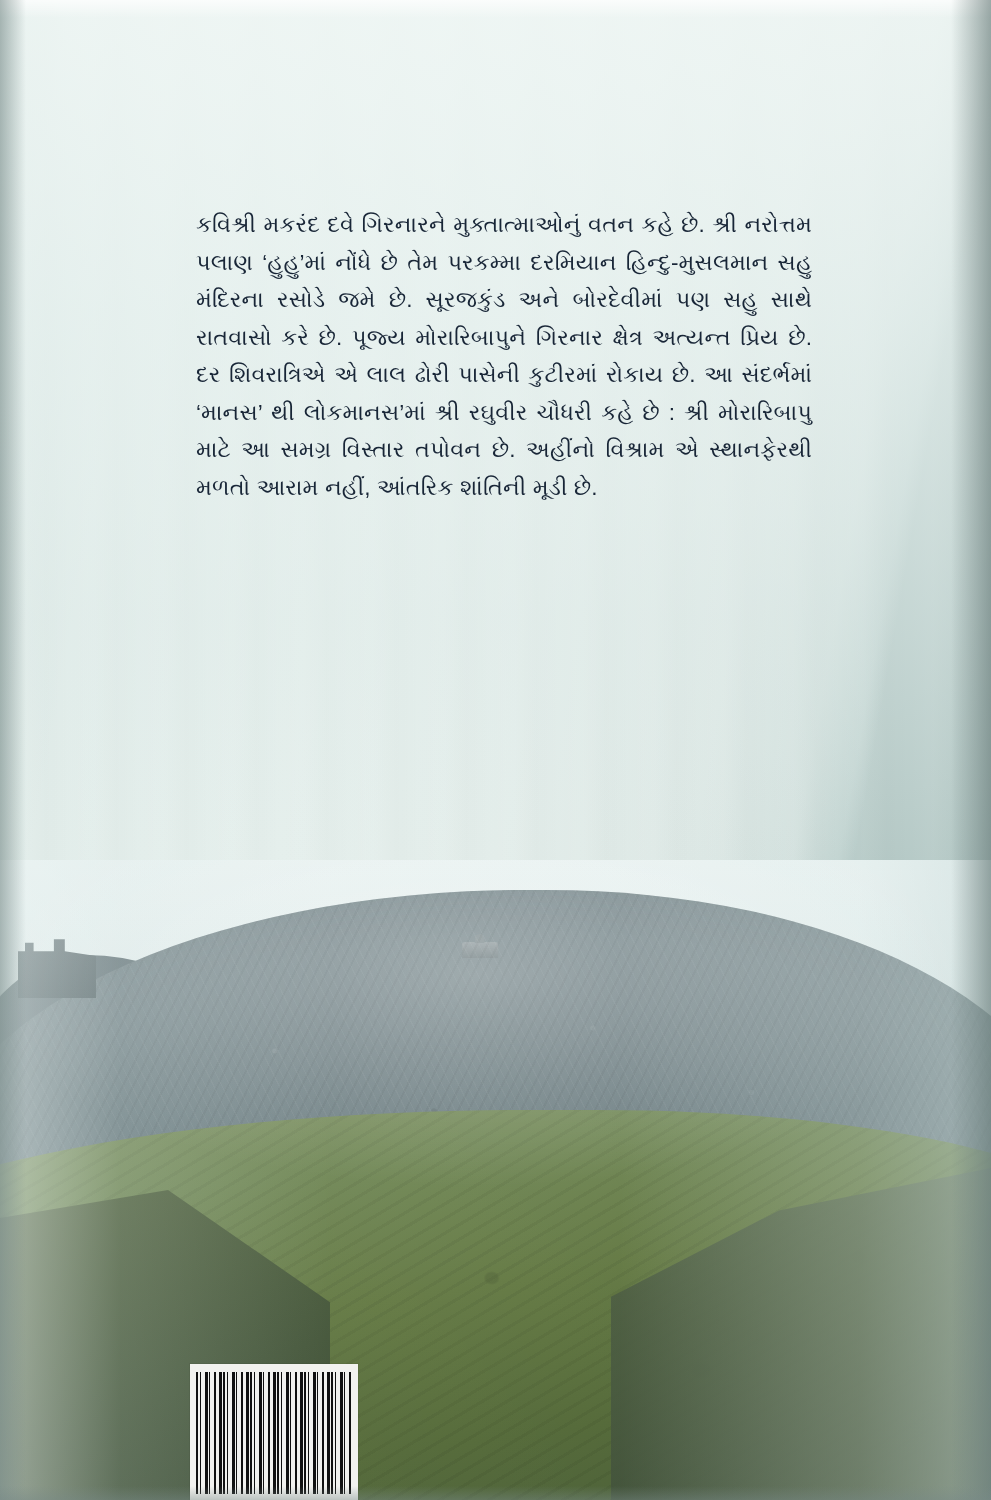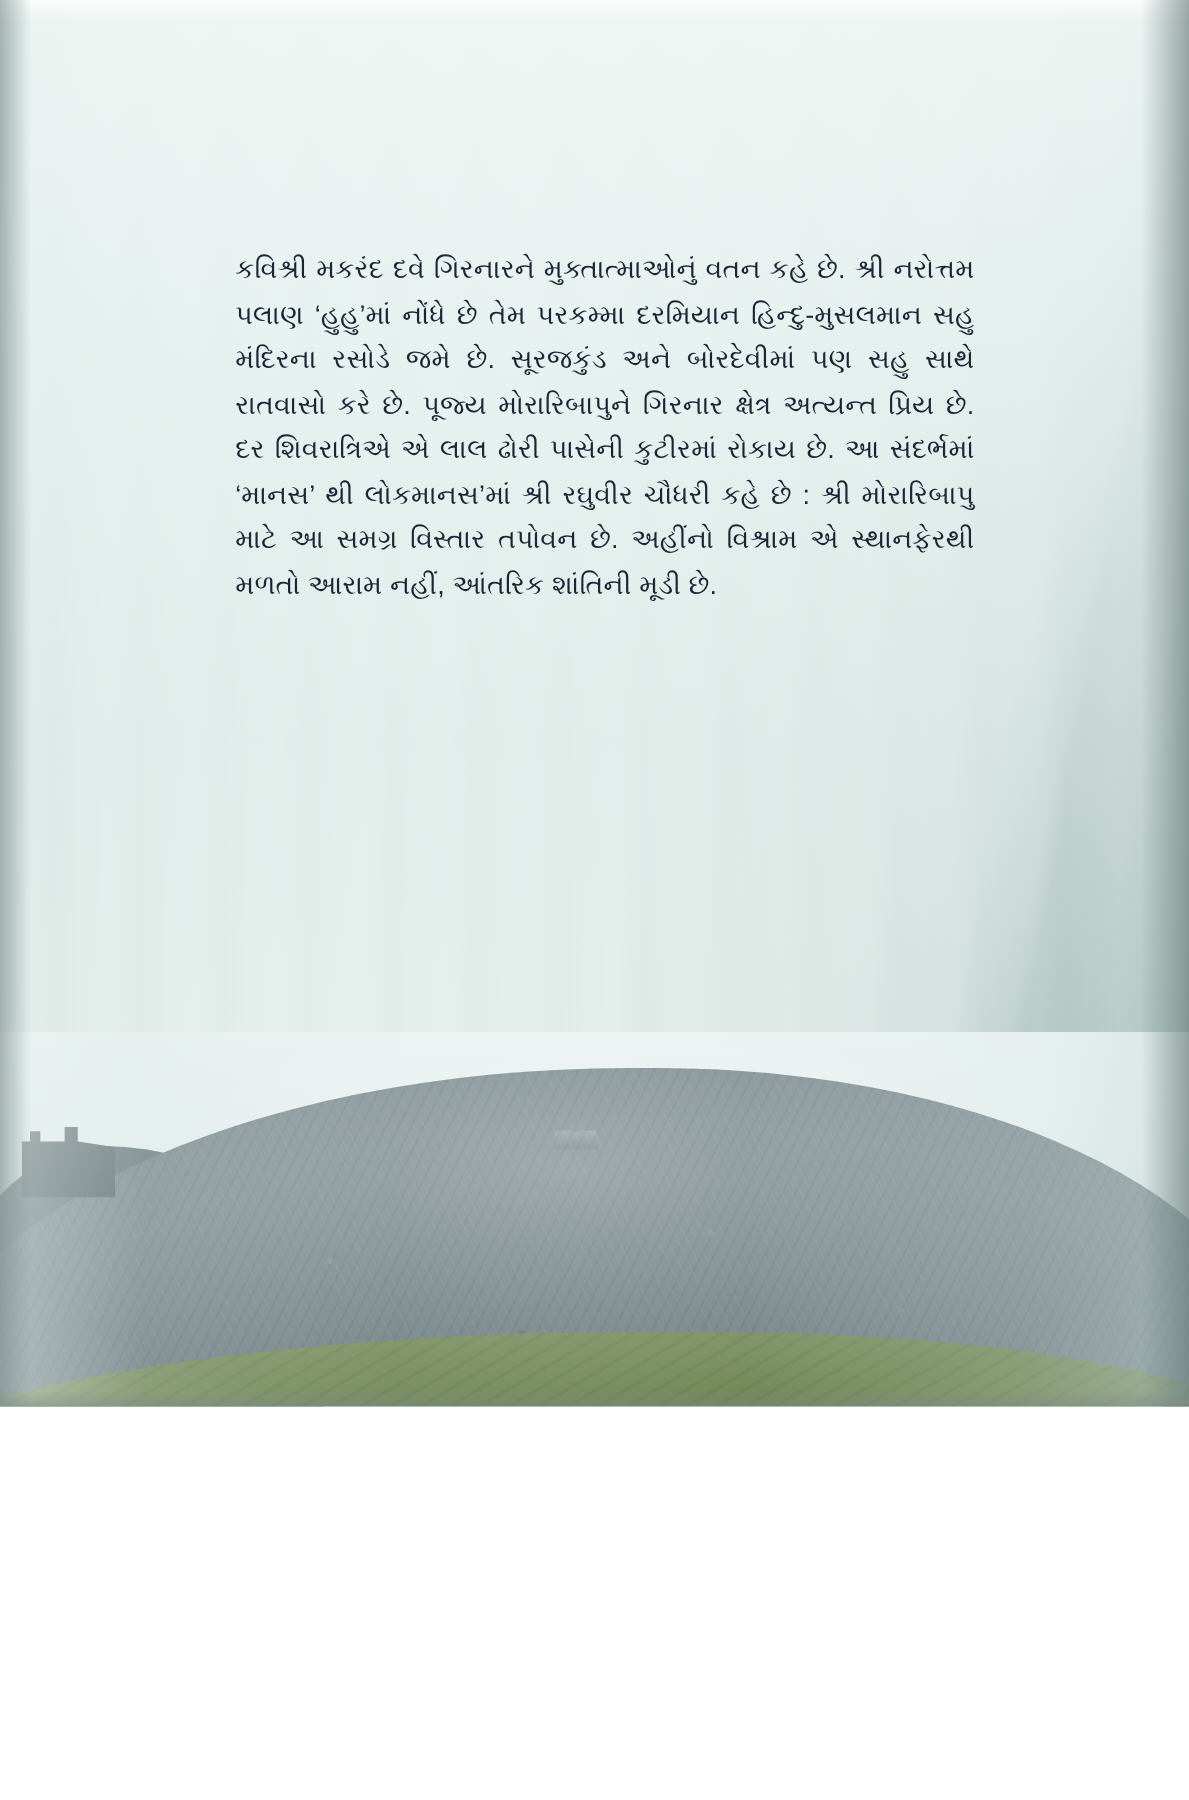--- a/index.html
+++ b/index.html
@@ -7,21 +7,21 @@
     padding: 0;
     background: #ffffff;
   }
   body {
     font-family: "Liberation Sans", sans-serif;
   }
 
   .page {
     position: relative;
     width: 991px;
-    height: 1172px;
+    height: 1500px;
     overflow: hidden;
     background: #dfe9e6;
   }
 
   
   .cover-bg {
     position: absolute;
     inset: 0;
     background:
       linear-gradient(100deg,

